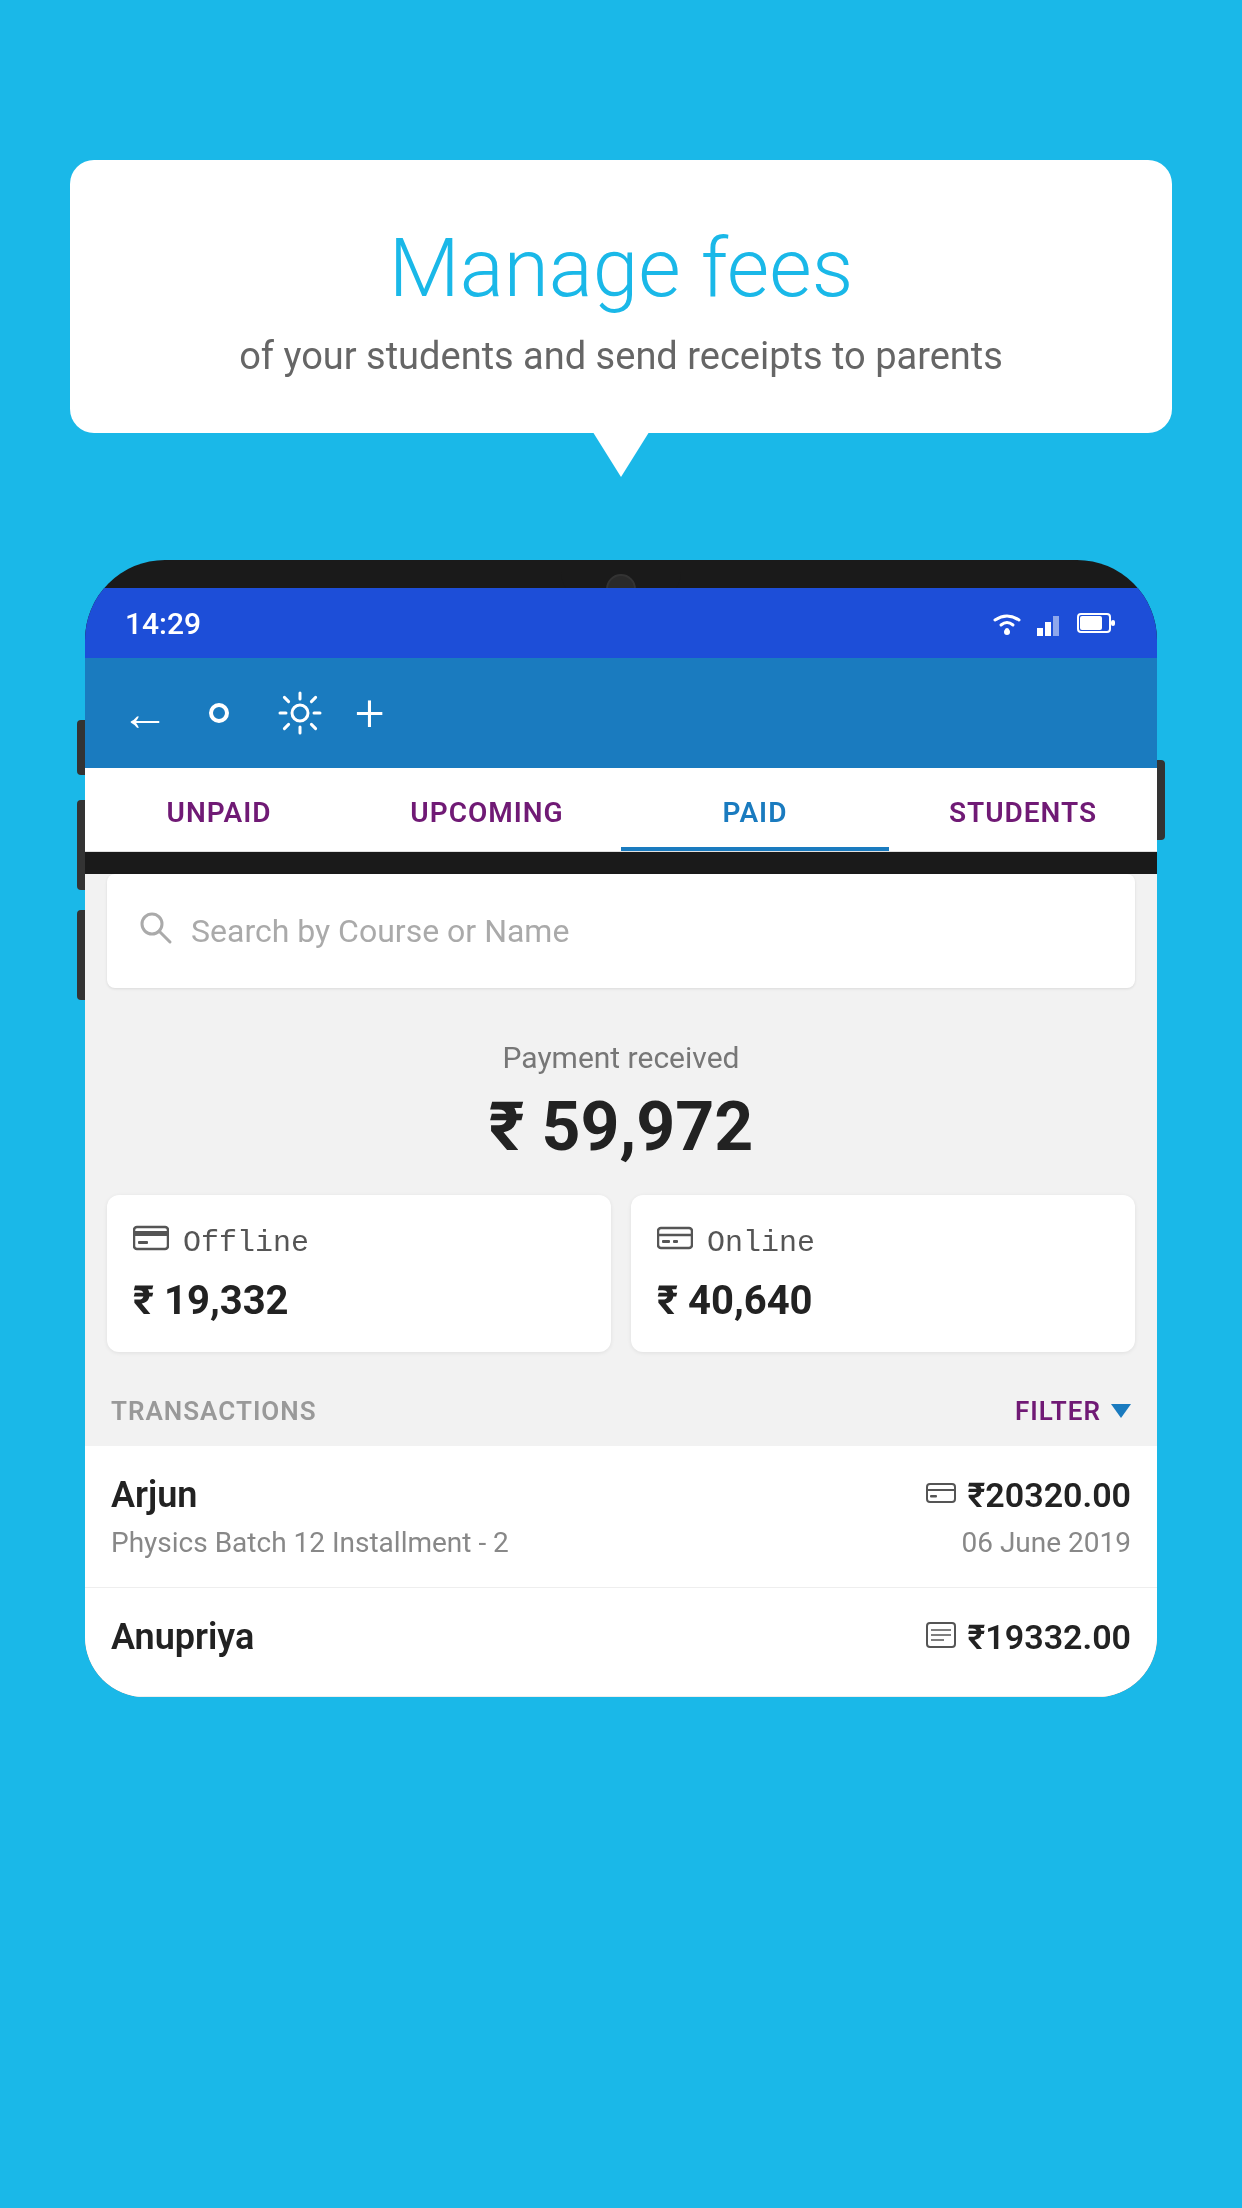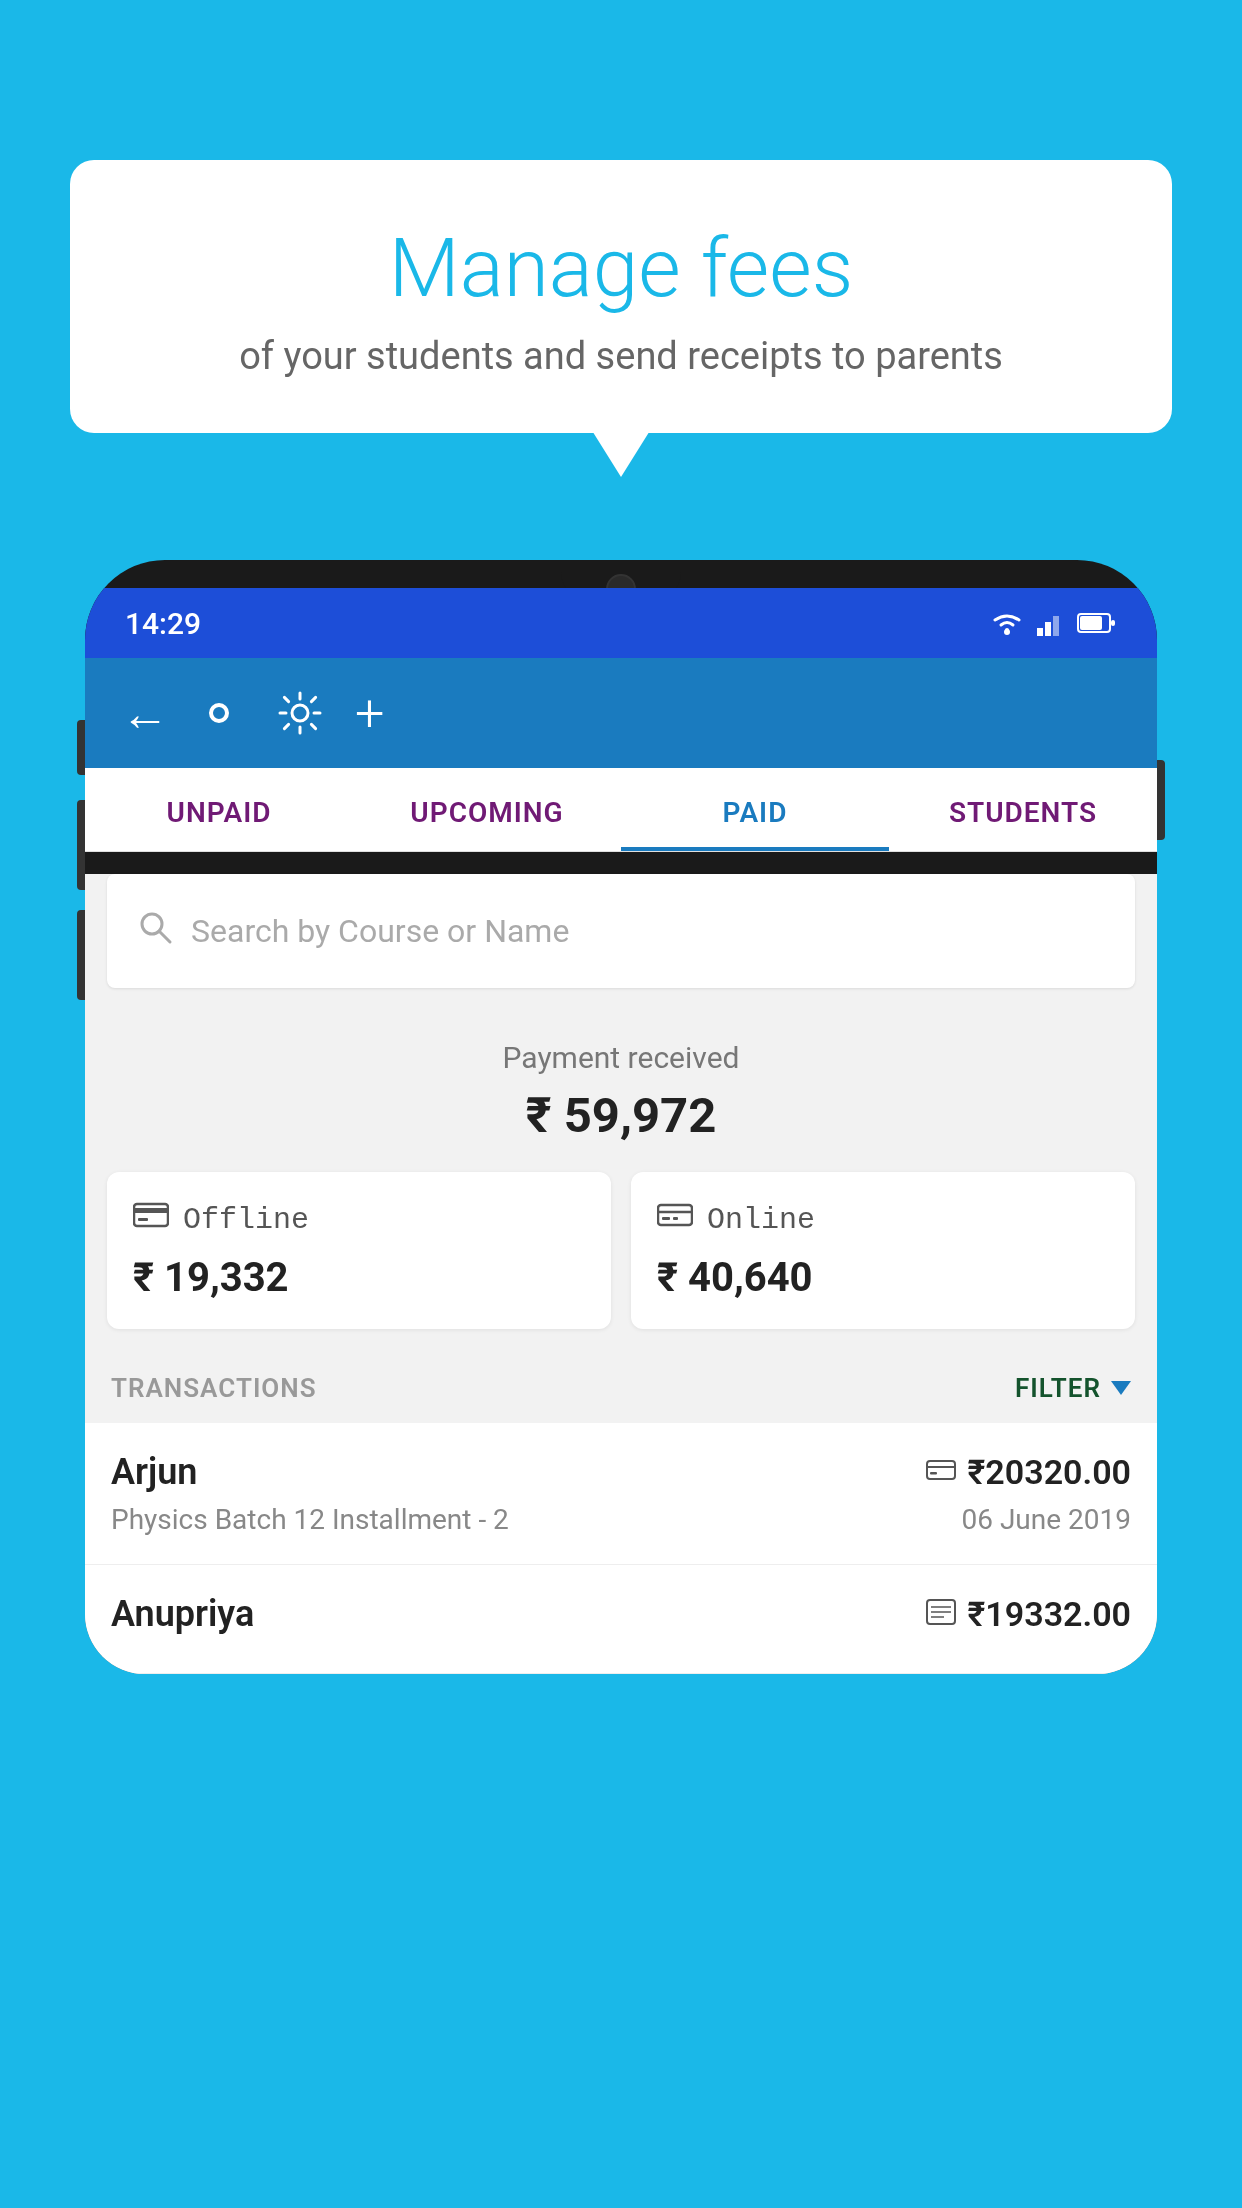--- a/index.html
+++ b/index.html
@@ -203,21 +203,21 @@
       padding: 30px 0 28px;
     }
 
     .payment-label {
       font-size: 30px;
       color: #777;
       margin-bottom: 12px;
     }
 
     .payment-amount {
-      font-size: 49px;
+      font-size: 68px;
       font-weight: 700;
       color: #222;
     }
 
     
     .cards-row {
       display: flex;
       gap: 20px;
       margin: 0 22px 24px;
     }
@@ -268,21 +268,21 @@
       color: #999;
       font-weight: 600;
       letter-spacing: 1px;
     }
 
     .filter-btn {
       display: flex;
       align-items: center;
       gap: 10px;
       font-size: 26px;
-      color: #14532d;
+      color: #701a75;
       font-weight: 600;
       letter-spacing: 1px;
       cursor: pointer;
     }
 
     
     .transaction-row {
       background: white;
       padding: 28px 26px;
       border-bottom: 1px solid #eee;

